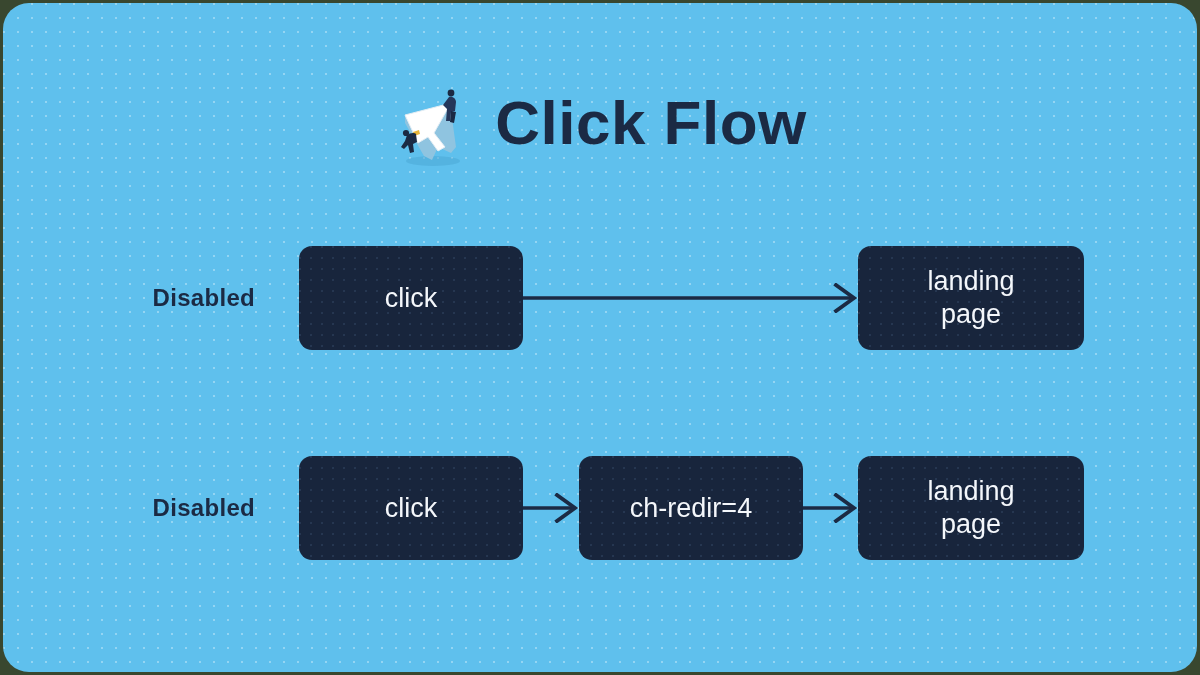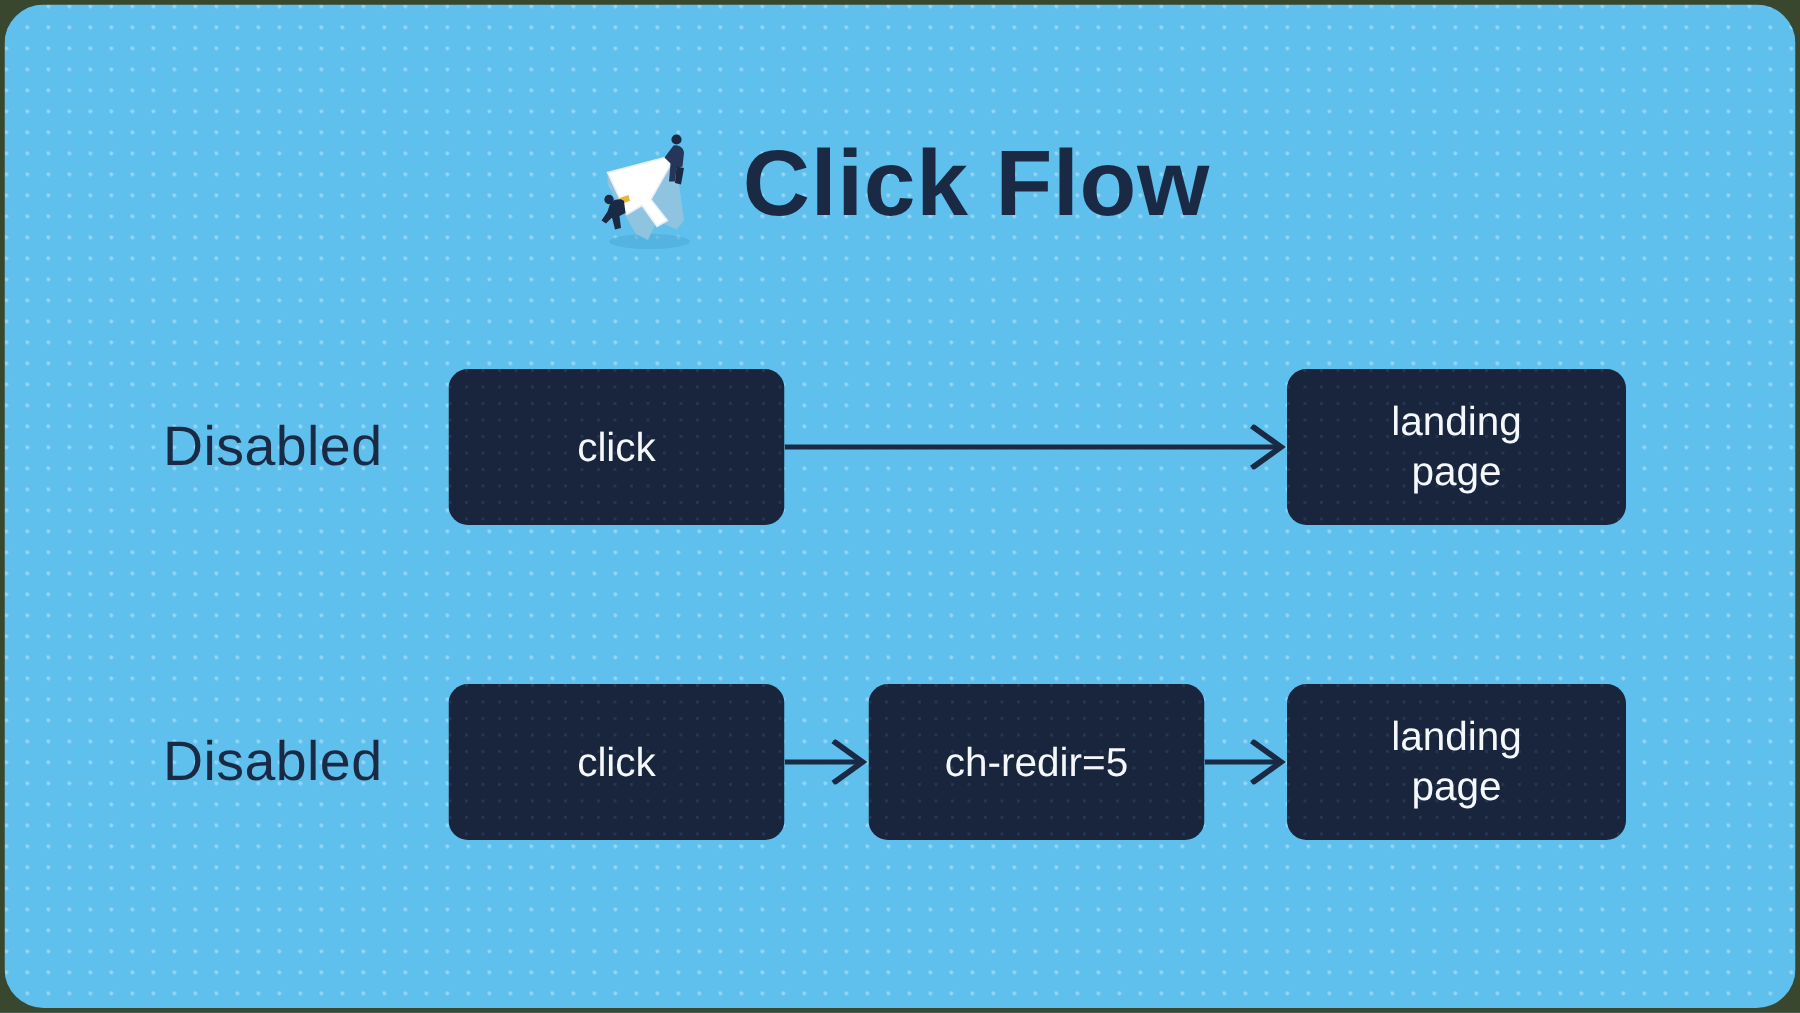--- a/index.html
+++ b/index.html
@@ -76,22 +76,22 @@
 
   .row-label {
     position: absolute;
     left: 40px;
     top: 0;
     width: 212px;
     height: 110px;
     display: flex;
     align-items: center;
     justify-content: flex-end;
-    font-size: 37px;
-    font-weight: normal;
+    font-size: 24px;
+    font-weight: bold;
     color: #1b2a44;
     letter-spacing: 0.3px;
   }
 
   .node {
     position: absolute;
     top: 3px;
     height: 104px;
     border-radius: 13px;
     background-color: #18253c;
@@ -191,21 +191,21 @@
       </div>
 
       <div class="arrow arrow-s1">
         <svg viewBox="0 0 57 30" preserveAspectRatio="none">
           <line x1="0" y1="15" x2="51" y2="15" stroke="#1b2a44" stroke-width="3.4"></line>
           <polyline points="34,2 52,15 34,28" fill="none" stroke="#1b2a44" stroke-width="3.8" stroke-linecap="square" stroke-linejoin="miter" vector-effect="non-scaling-stroke"></polyline>
         </svg>
       </div>
 
       <div class="node node-e-redir">
-        <span>ch-redir=5</span>
+        <span>ch-redir=4</span>
       </div>
 
       <div class="arrow arrow-s2">
         <svg viewBox="0 0 56 30" preserveAspectRatio="none">
           <line x1="0" y1="15" x2="50" y2="15" stroke="#1b2a44" stroke-width="3.4"></line>
           <polyline points="33,2 51,15 33,28" fill="none" stroke="#1b2a44" stroke-width="3.8" stroke-linecap="square" stroke-linejoin="miter" vector-effect="non-scaling-stroke"></polyline>
         </svg>
       </div>
 
       <div class="node node-e-landing">

